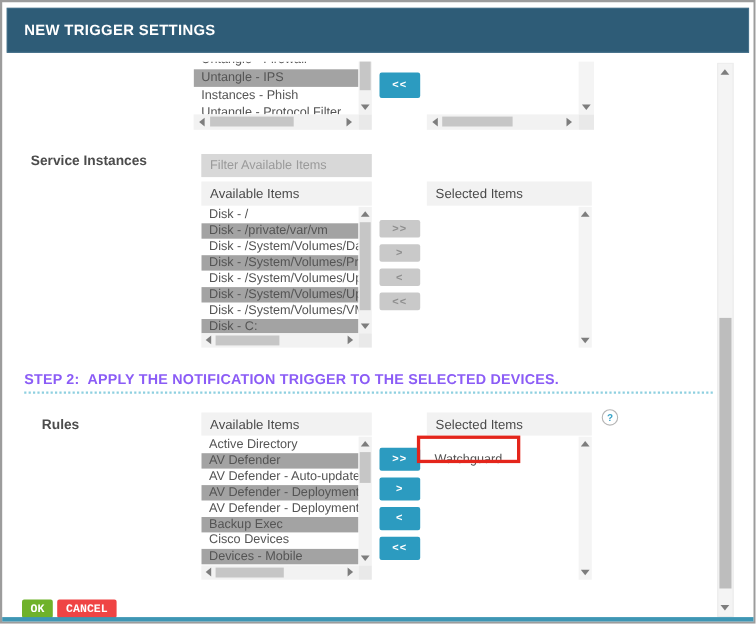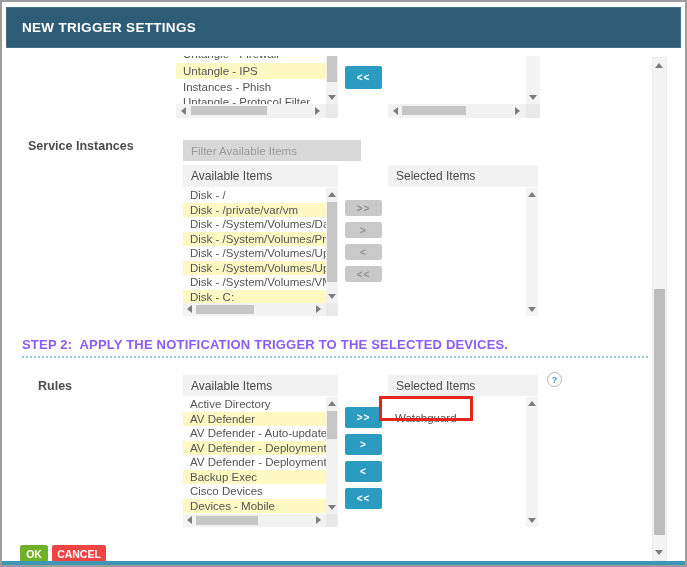--- a/index.html
+++ b/index.html
@@ -8,21 +8,21 @@
        font-family:"Liberation Sans",sans-serif;color:#4a4a4a;}
   .abs{position:absolute;}
   
   .hdr{left:6px;top:7px;width:675px;height:41px;background:#2e5c77;
        box-shadow:inset 0 0 0 1px #45708a;display:flex;align-items:center;}
   .hdr-title{color:#fff;font-weight:bold;font-size:13.5px;letter-spacing:.3px;margin-left:16px;}
   
   .listbox{background:#fff;overflow:hidden;}
   .lrow{height:14.5px;line-height:14.5px;font-size:11.5px;color:#545454;
         padding-left:7px;white-space:nowrap;overflow:hidden;}
-  .lrow.alt{background:#fef9c3;}
+  .lrow.alt{background:#a3a3a3;}
   .lhdr{background:#f2f2f2;font-size:12px;color:#4a4a4a;display:flex;align-items:center;
         padding-left:8px;box-sizing:border-box;}
   .filter{background:#d8d8d8;border:none;outline:none;font-family:"Liberation Sans",sans-serif;
           font-size:11.5px;padding:0 0 0 8px;box-sizing:border-box;color:#555;}
   .filter::placeholder{color:#9a9a9a;}
   .seclabel{font-size:12.5px;font-weight:bold;color:#4c4c4c;}
   
   .vscroll{background:#f2f2f2;}
   .vthumb{position:absolute;left:1px;right:1px;background:#c6c6c6;}
   .hscroll{background:#f2f2f2;}
@@ -42,21 +42,21 @@
   .step{font-size:13px;font-weight:bold;color:#8b5cf6;letter-spacing:.2px;white-space:nowrap;}
   .dotline{border-top:2px dotted #8ed0e0;}
   
   .redbox{border:3px solid #e4251b;background:transparent;}
   
   .help{width:13px;height:13px;border:1px solid #b5b5b5;border-radius:50%;
         font-size:9px;font-weight:bold;color:#3aa4c8;display:flex;align-items:center;
         justify-content:center;background:#fff;cursor:pointer;}
   
   .fbtn{position:absolute;top:545px;height:17px;border:none;border-radius:2px;color:#fff;
-        font-family:Liberation Sans, sans-serif;font-weight:bold;font-size:10.5px;
+        font-family:Liberation Mono, monospace;font-weight:bold;font-size:10.5px;
         display:flex;align-items:center;justify-content:center;cursor:pointer;}
   .clip-top{height:7px;overflow:hidden;}
   .clip-top .lrow{margin-top:-9px;}
   .clip-bot{height:9px;overflow:hidden;}
 </style>
 </head>
 <body>
 
 <div id="dlg">
 
@@ -95,21 +95,21 @@
   </div>
   <div class="abs hscroll" style="left:388px;top:104px;width:138px;height:14px;">
     <span class="tri right" style="left:5px;top:3px;transform:rotate(180deg);"></span>
     <div class="hthumb" style="left:14px;width:64px;"></div>
     <span class="tri right" style="right:6px;top:3px;"></span>
   </div>
   <div class="abs corner" style="left:526px;top:104px;width:14px;height:14px;"></div>
 
   <div class="abs seclabel" style="left:28px;top:139px;">Service Instances</div>
 
-  <input class="abs filter" style="left: 183px; top: 140px; width: 178px; height: 21px;" disabled="" placeholder="Filter Available Items">
+  <input class="abs filter" style="left: 183px; top: 140px; width: 155px; height: 21px;" disabled="" placeholder="Filter Available Items">
 
   <div class="abs lhdr" style="left:183px;top:165px;width:155px;height:22px;">
     <span>Available Items</span>
   </div>
 
   <div class="abs listbox" style="left:183px;top:188px;width:143px;height:115px;">
     <div class="lrow">Disk - /</div>
     <div class="lrow alt">Disk - /private/var/vm</div>
     <div class="lrow">Disk - /System/Volumes/Data</div>
     <div class="lrow alt">Disk - /System/Volumes/Preboot</div>

